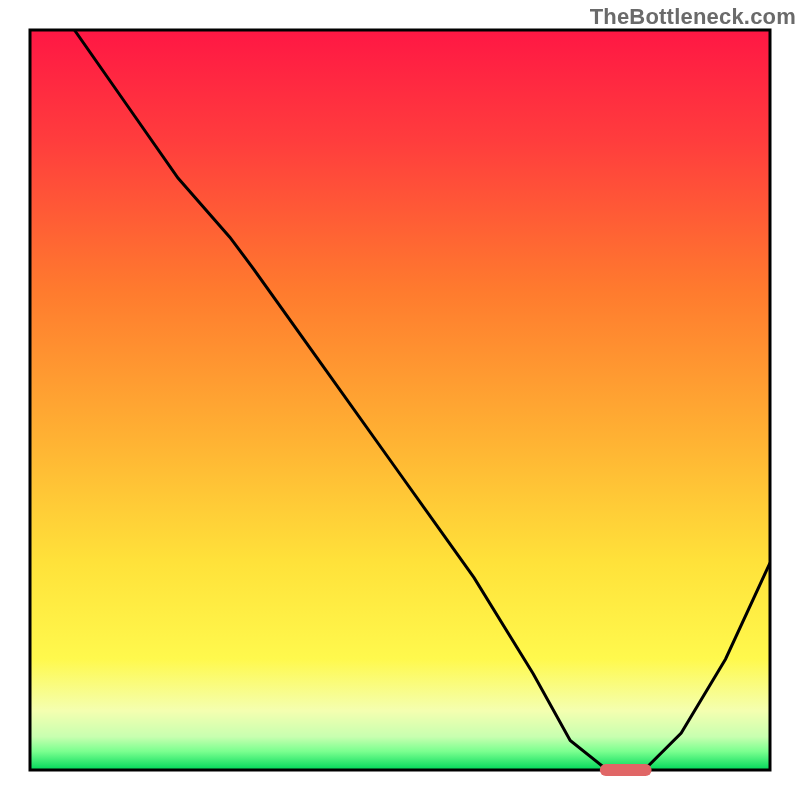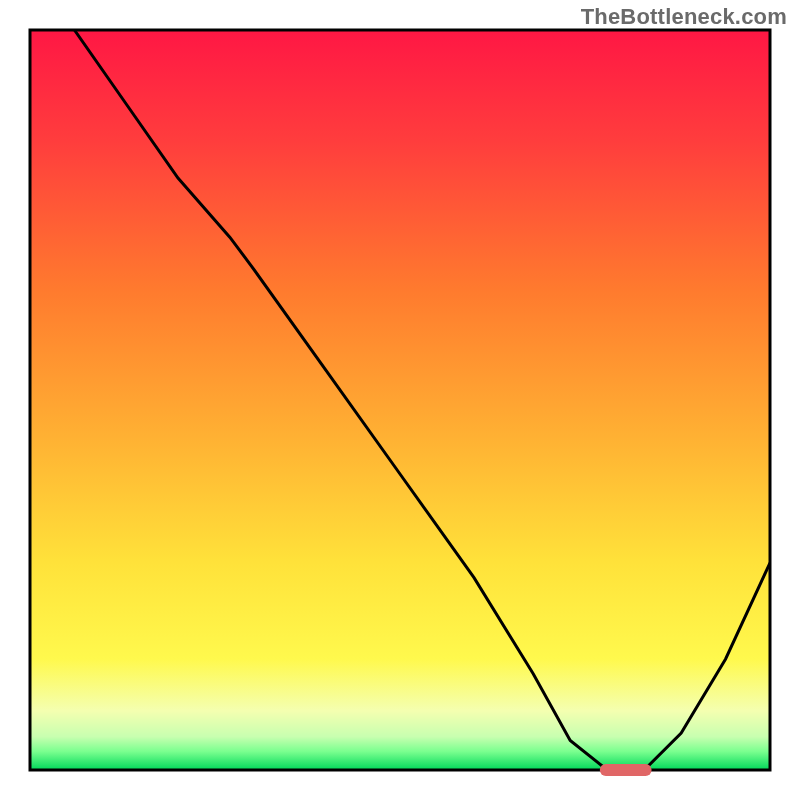--- a/index.html
+++ b/index.html
@@ -12,21 +12,21 @@
     font-family: Arial, Helvetica, sans-serif;
   }
   .chart-wrap {
     position: relative;
     width: 800px;
     height: 800px;
   }
   .watermark {
     position: absolute;
     top: 4px;
-    right: 13px;
+    right: 4px;
     font-size: 22px;
     font-weight: 600;
     color: #6a6a6a;
     letter-spacing: 0.2px;
     z-index: 20;
   }
   svg {
     position: absolute;
     top: 0;
     left: 0;

